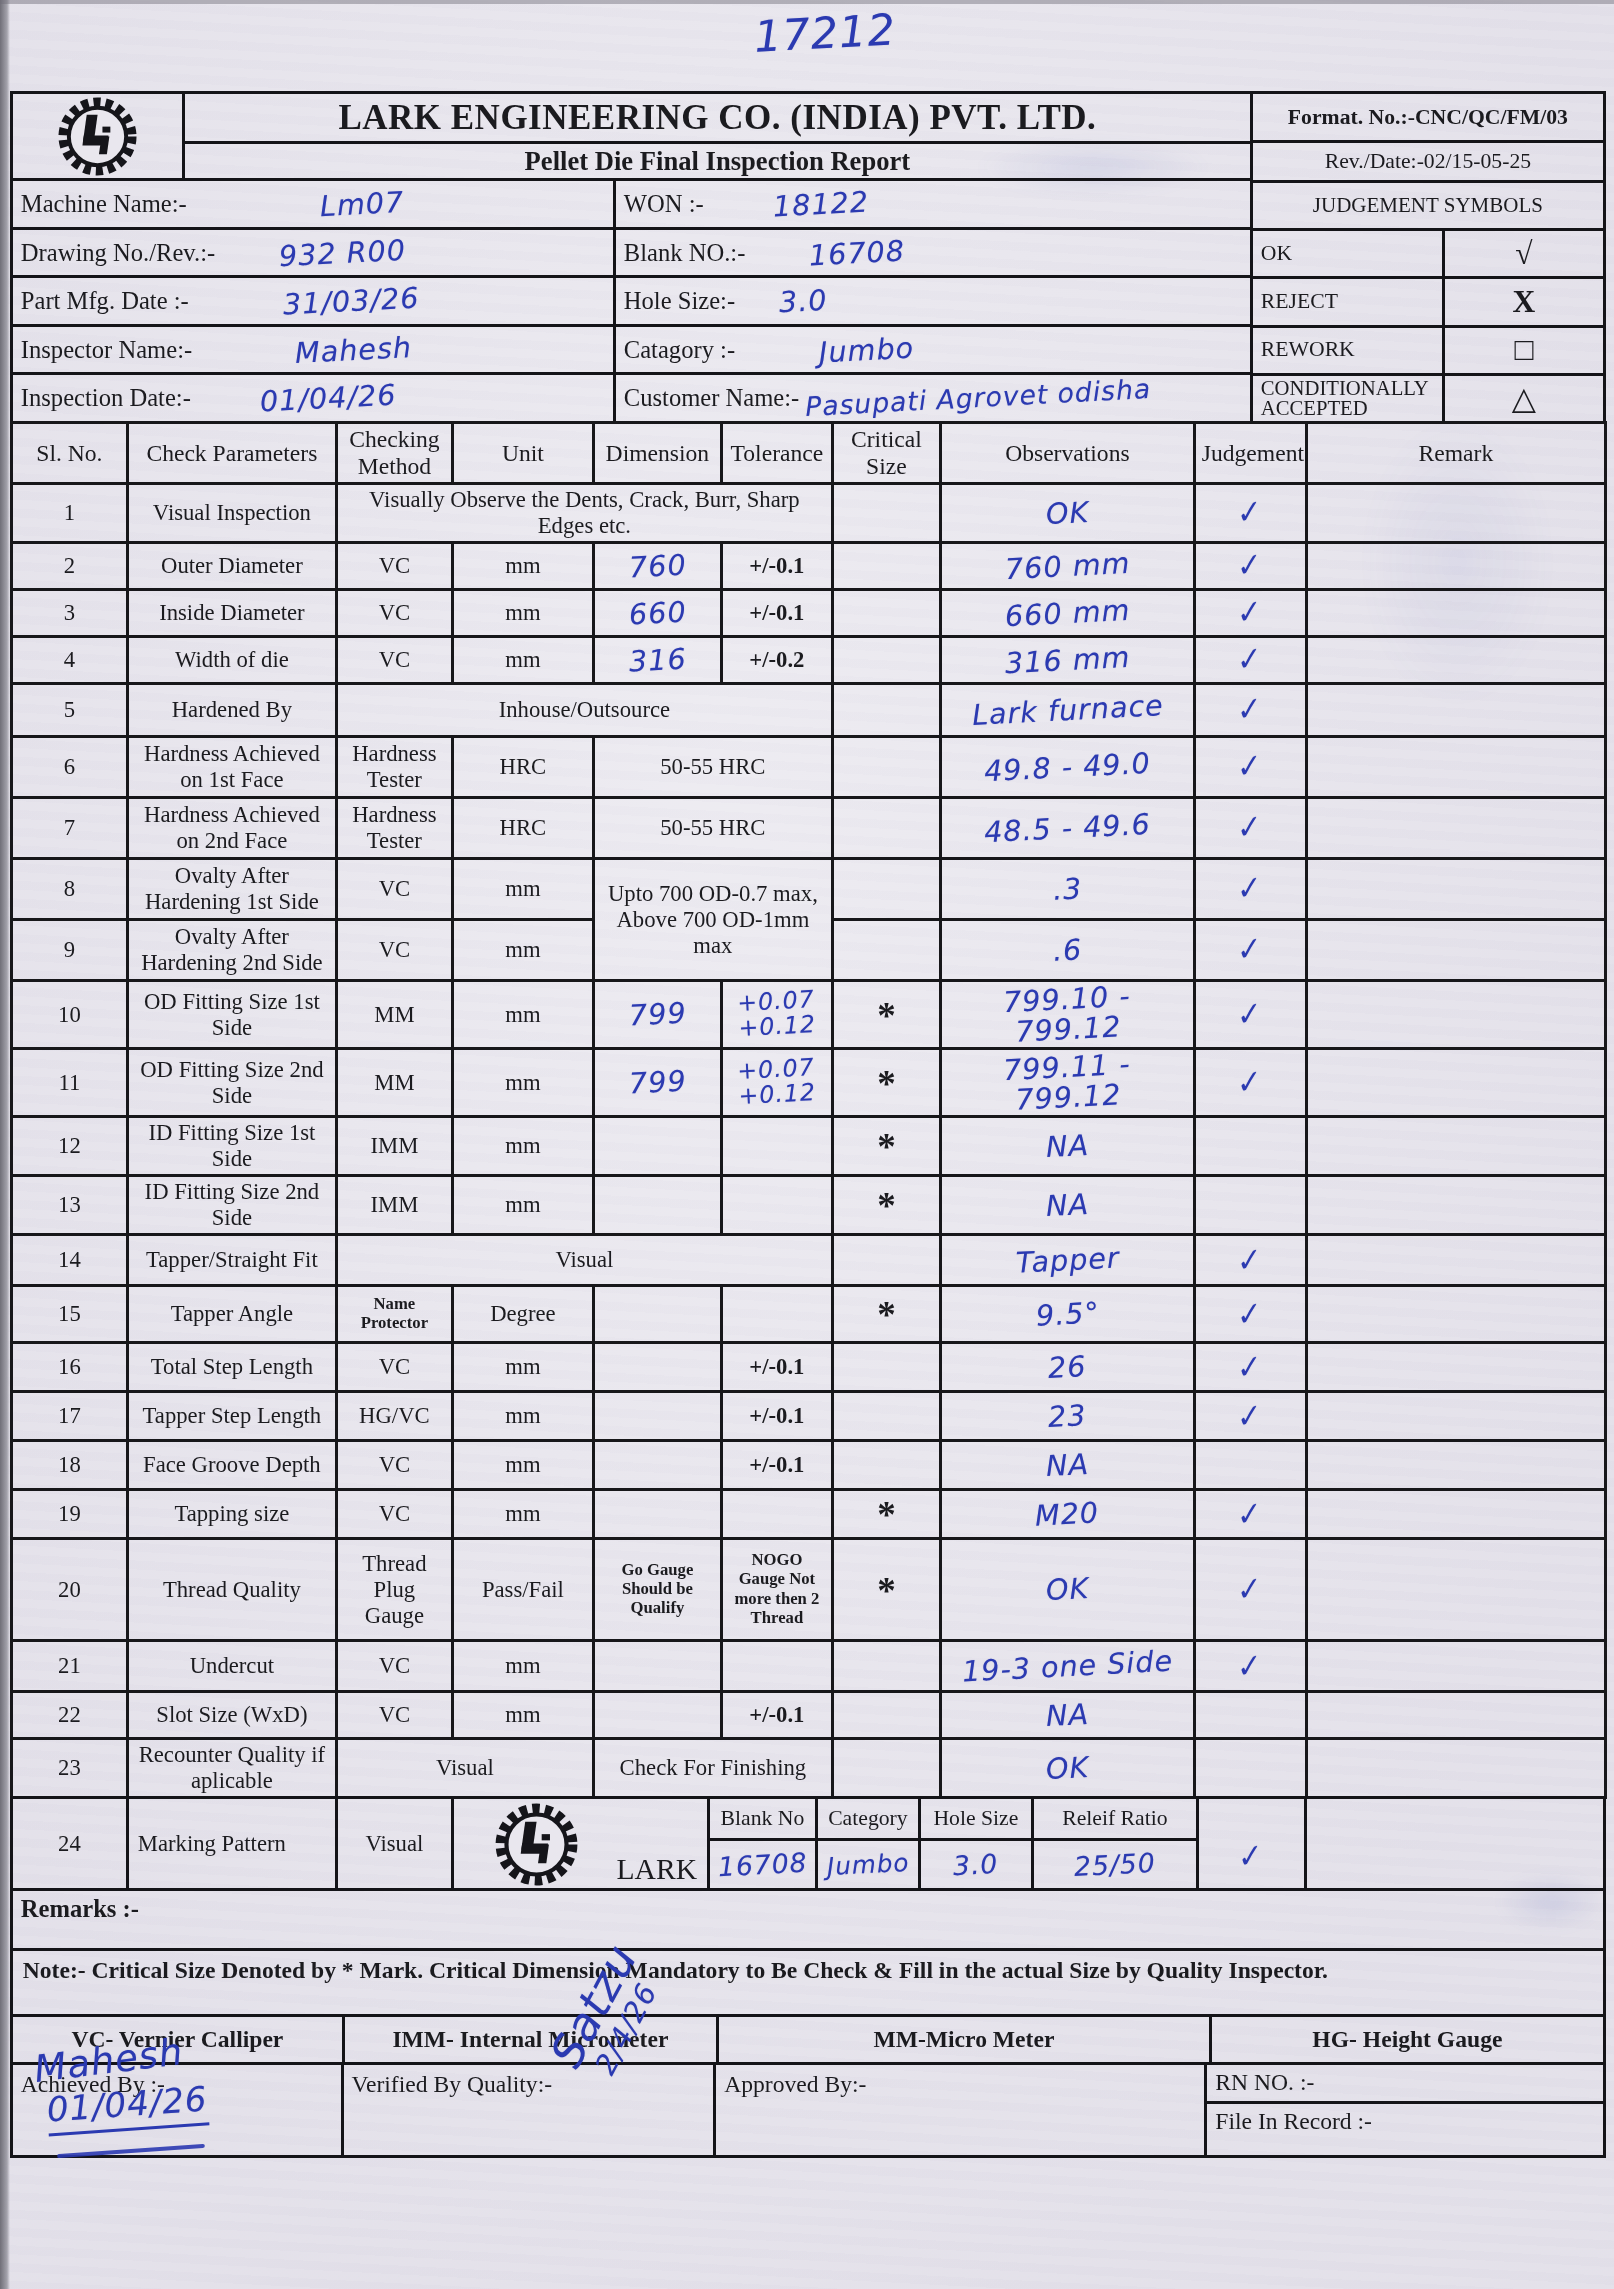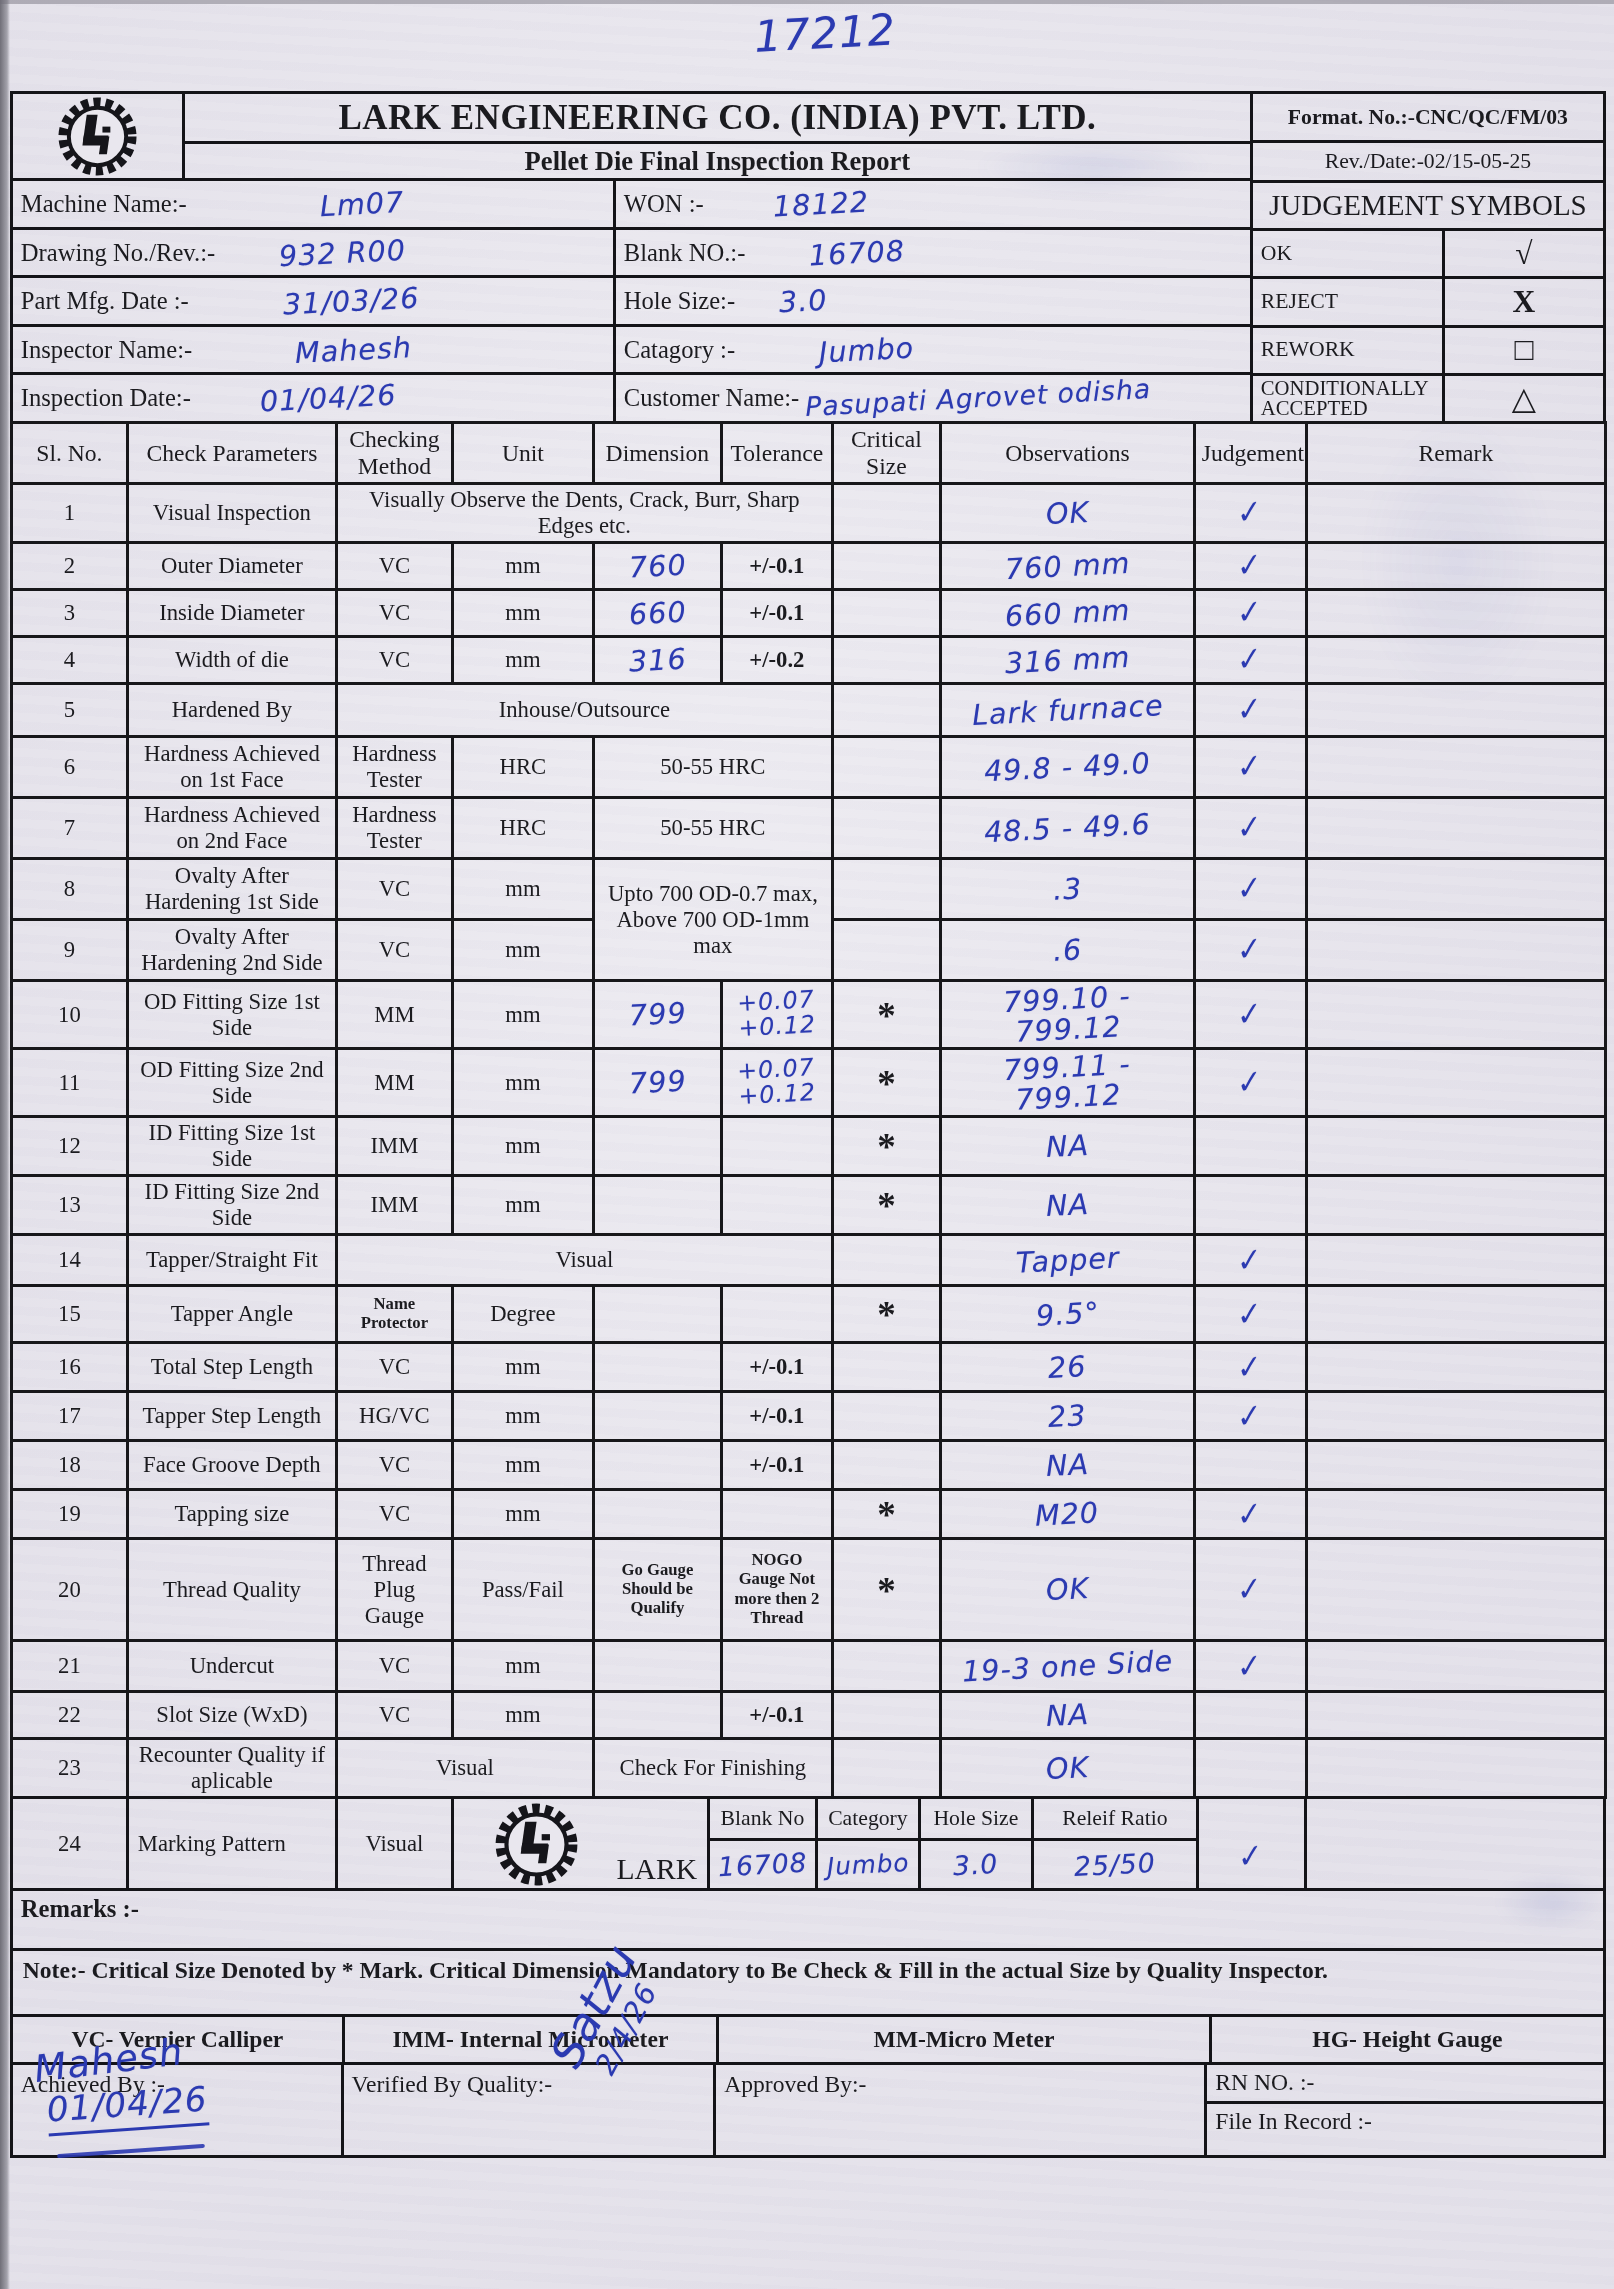--- a/index.html
+++ b/index.html
@@ -26,21 +26,21 @@
   .company{height:47px;border-bottom:3px solid #141418;display:flex;align-items:center;justify-content:center;
            font-size:35px;font-weight:bold;letter-spacing:0.5px;}
   .report{flex:1;display:flex;align-items:center;justify-content:center;font-size:26.6px;font-weight:bold;}
   .info-row{height:48px;border-top:3px solid #141418;display:flex;align-items:center;}
   .info-a{width:603px;border-right:3px solid #141418;align-self:stretch;display:flex;align-items:center;padding-left:7.9px;box-sizing:border-box;}
   .info-b{flex:1;display:flex;align-items:center;padding-left:7.9px;}
   .lbl{font-size:24.6px;white-space:nowrap;}
   .hr-cell{border-top:3px solid #141418;display:flex;align-items:center;}
   .fmt{height:49px;justify-content:center;font-weight:bold;font-size:21.7px;border-top:none;}
   .rev{height:39px;justify-content:center;font-weight:normal;font-size:21.7px;}
-  .jtitle{height:48px;justify-content:center;font-size:29px;}
+  .jtitle{height:48px;justify-content:center;font-size:21px;}
   .jrow{height:48px;display:flex;border-top:3px solid #141418;}
   .jlabel{flex:1;border-right:3px solid #141418;display:flex;align-items:center;padding-left:7.9px;font-size:21.7px;line-height:1.0;}
   .jsym{width:158px;display:flex;align-items:center;justify-content:center;font-size:31.5px;}
 
   
   .ink{font-family:"DejaVu Sans",sans-serif;font-style:italic;color:#2b3ab1;display:inline-block;
        transform:rotate(-3deg);letter-spacing:1px;font-size:28.6px;line-height:1.05;
        text-shadow:0 0 1px rgba(43,58,177,.35);}
   .ink-abs{position:absolute;font-family:"DejaVu Sans",sans-serif;font-style:italic;color:#2b3ab1;
        letter-spacing:1px;text-shadow:0 0 1px rgba(43,58,177,.35);white-space:nowrap;}

